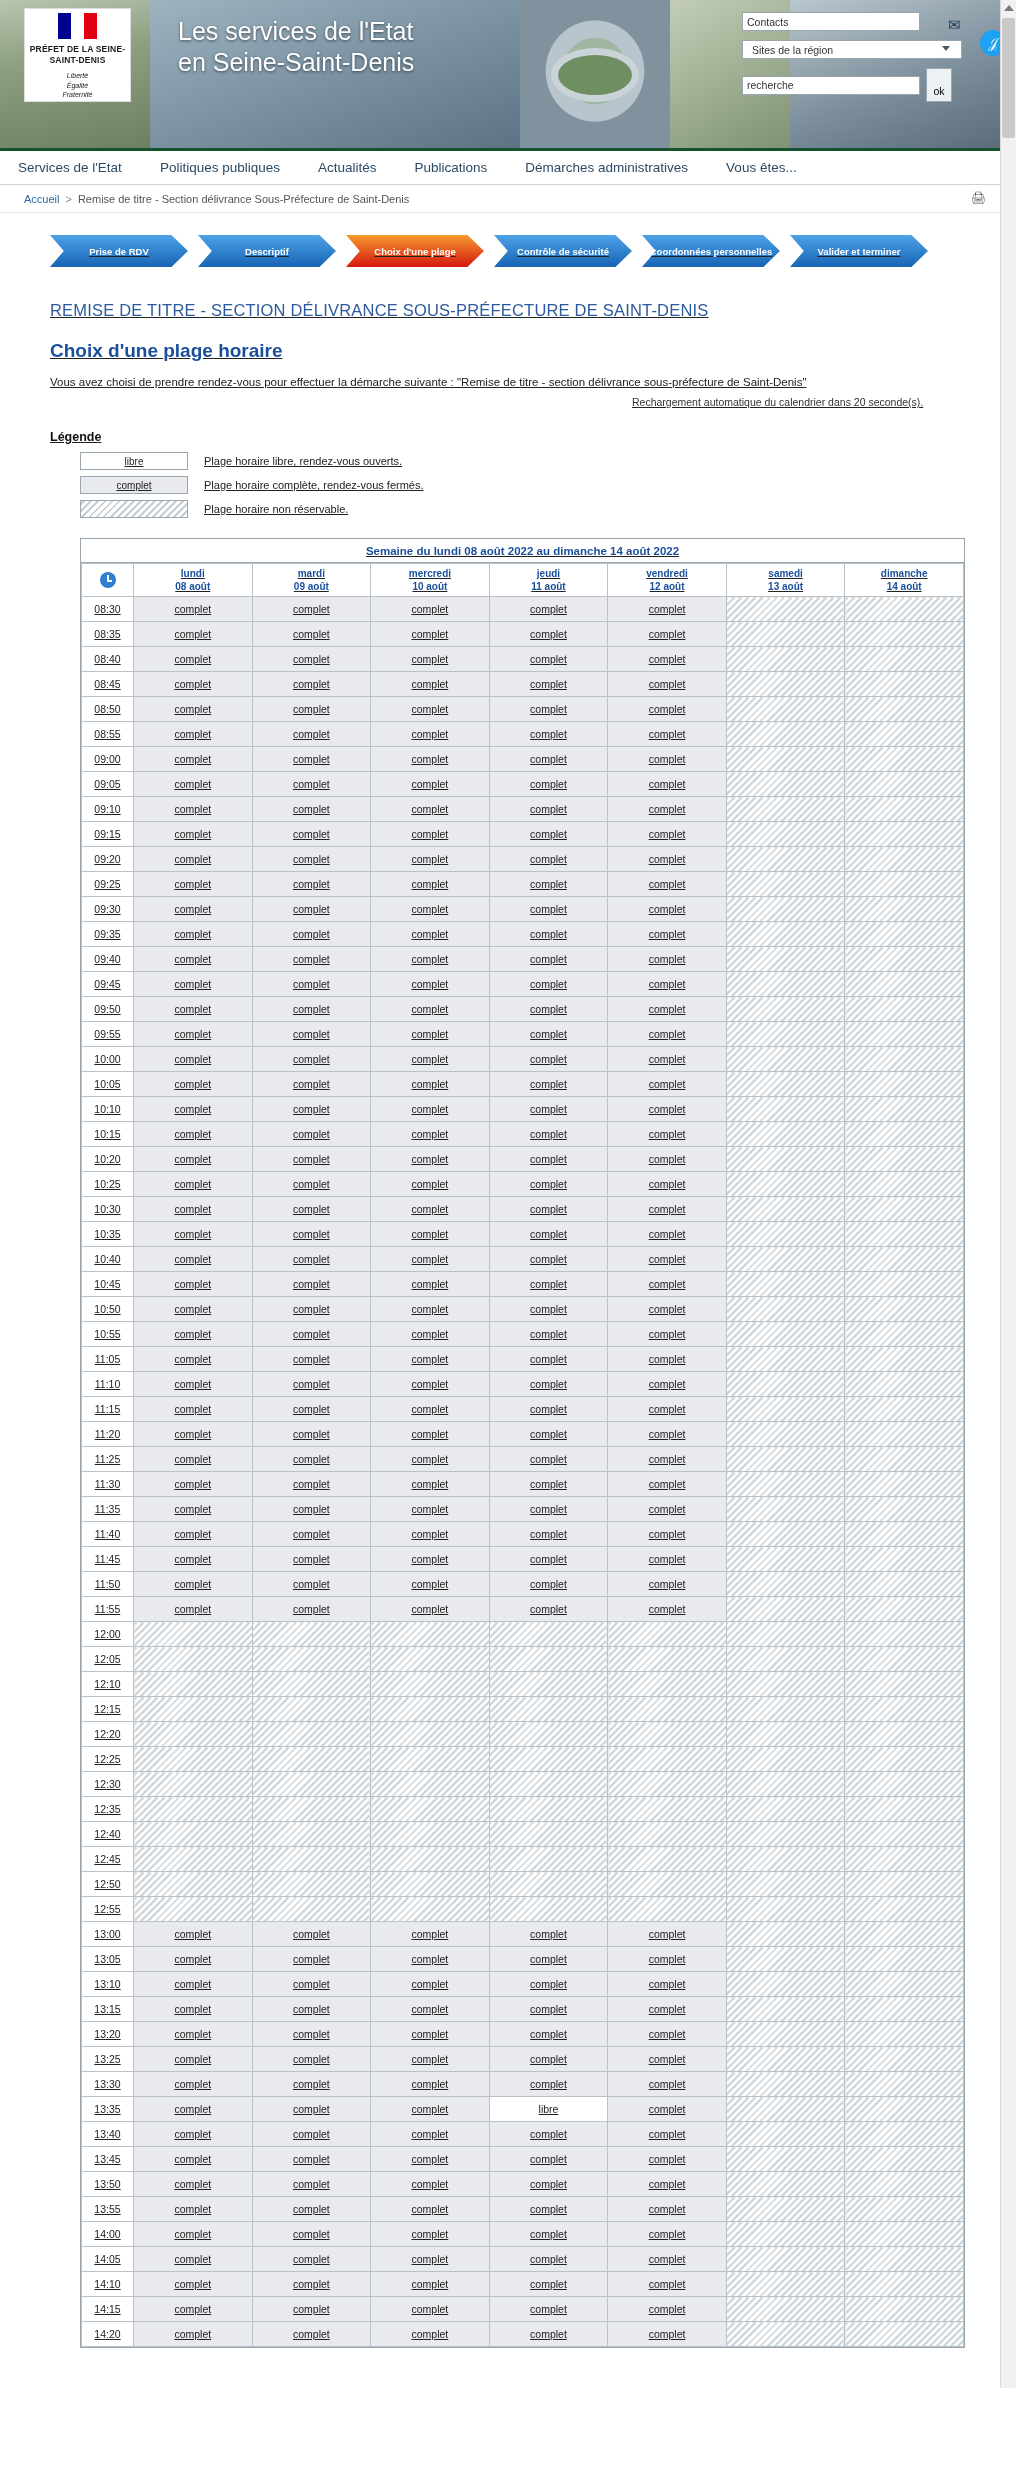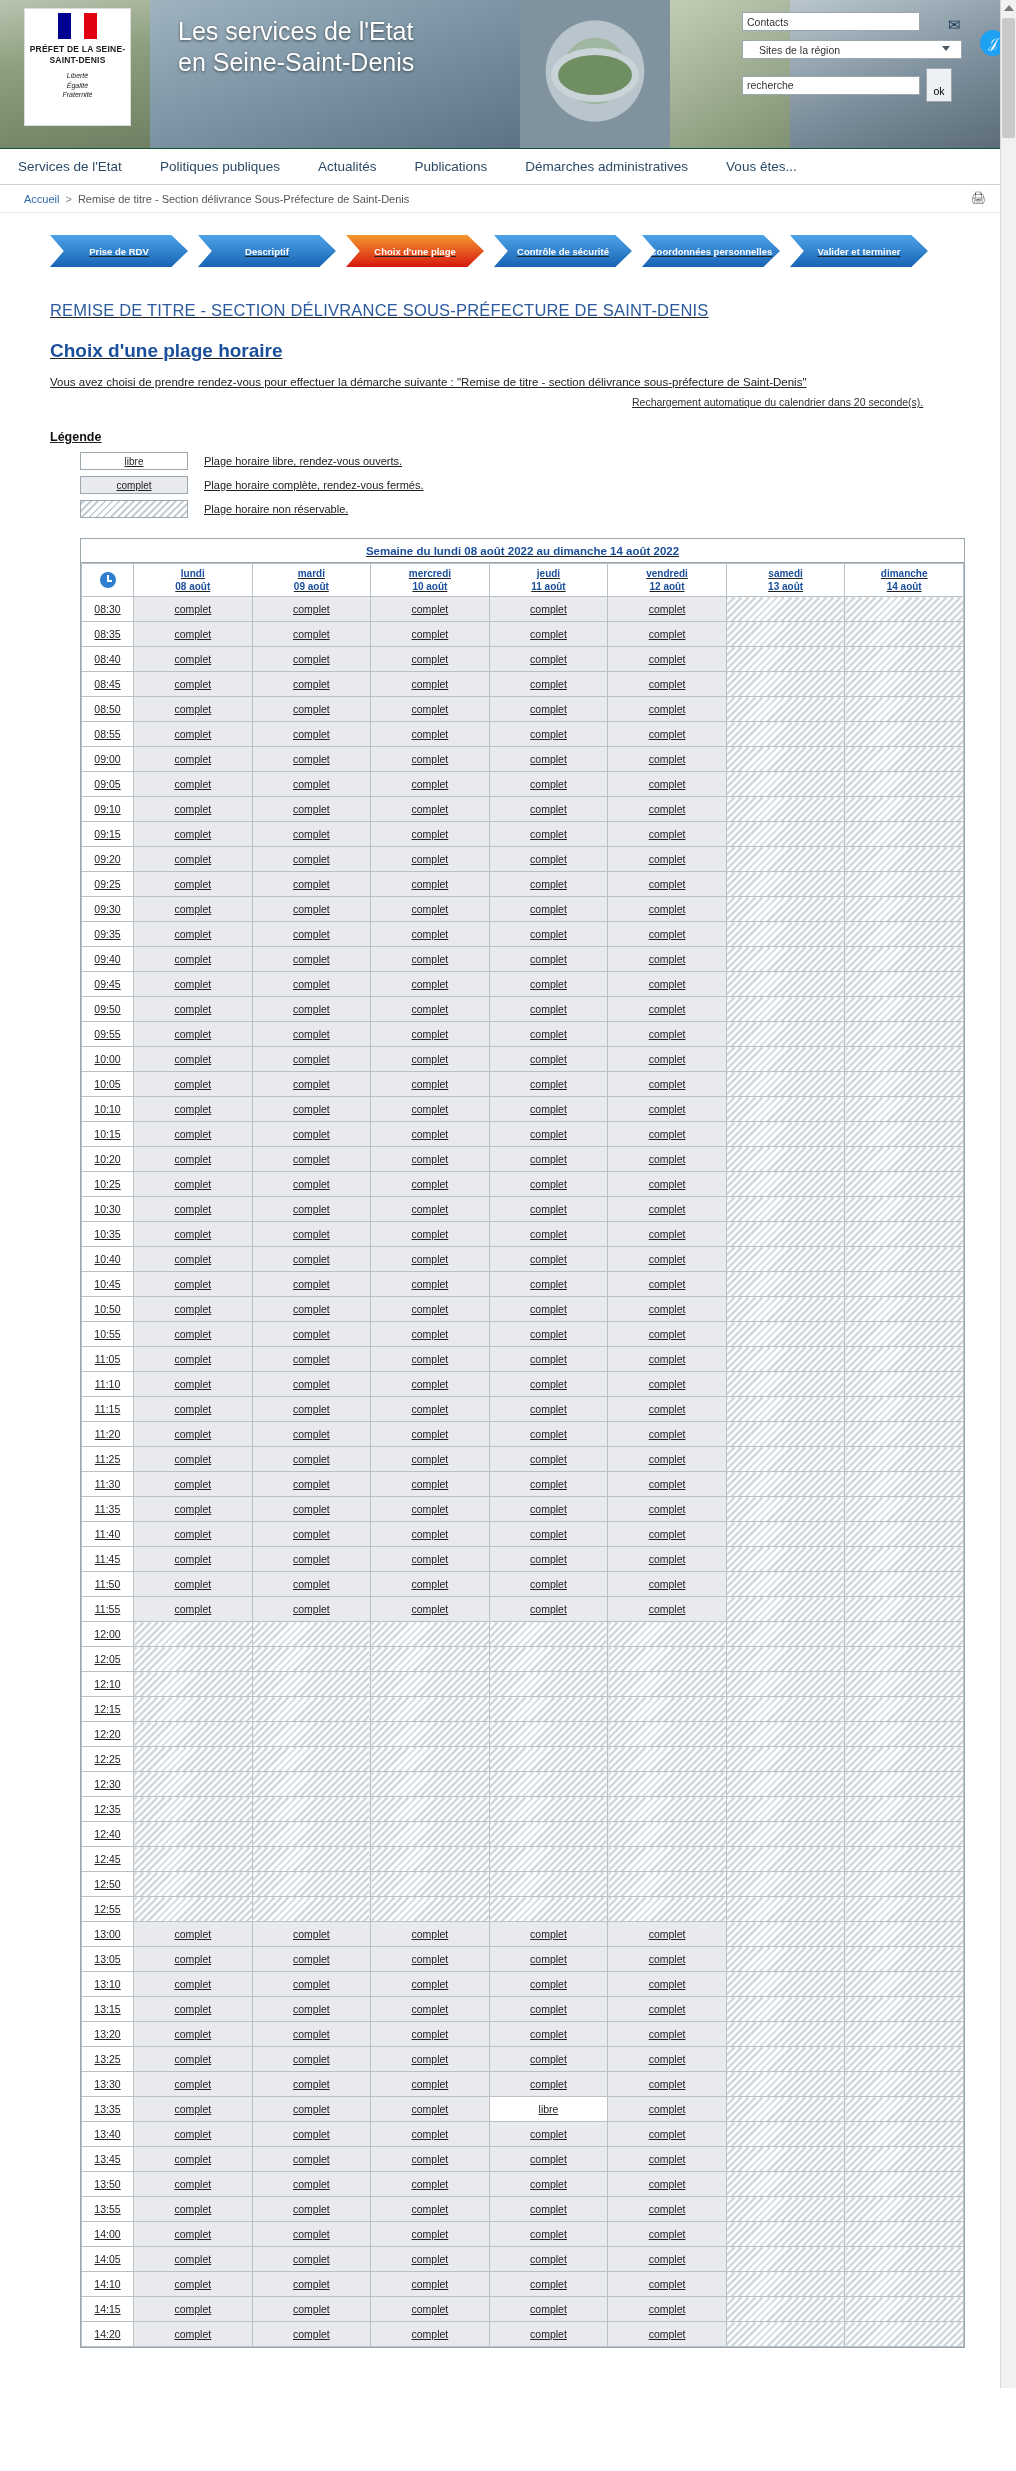--- a/index.html
+++ b/index.html
@@ -35,21 +35,21 @@
   .stadium:after{
     content:""; position:absolute; left:38px; top:55px; width:74px; height:40px;
     border-radius:50%; background:#6f8f62; box-shadow: 0 0 0 7px #c9d3d8;
   }
   .hdr-title {
     position:absolute; left:178px; top:16px;
     color:#fff; font-size:25px; line-height:1.25; font-weight:400;
     text-shadow: 0 1px 3px rgba(0,0,0,.55);
   }
   .marianne {
-    position:absolute; left:24px; top:8px; width:107px; height:118px;
+    position:absolute; left:24px; top:8px; width:107px; height:94px;
     background:#fff; border:1px solid #ddd;
     display:flex; flex-direction:column; align-items:center; justify-content:flex-start;
     padding-top:4px;
   }
   .flag { width:40px; height:26px; display:flex; }
   .flag i { flex:1; display:block; }
   .flag .b { background:#000091; }
   .flag .w { background:#fff; }
   .flag .r { background:#E1000F; }
   .marianne .m-txt {
@@ -64,21 +64,21 @@
     position:absolute; right:0; top:0; width:284px; height:148px;
     padding:12px 10px 0 10px;
   }
   .hr-row { display:flex; align-items:center; margin-bottom:9px; }
   .hr-input {
     width:178px; height:19px; border:1px solid #9aa7ae; background:#fff;
     font-size:10.5px; padding:1px 4px; color:#333;
   }
   .hr-select {
     width:220px; height:19px; border:1px solid #9aa7ae; background:#fff;
-    font-size:10.5px; padding:1px 16px; color:#333;
+    font-size:10.5px; padding:1px 9px; color:#333;
     -webkit-appearance:none; appearance:none;
   }
   .sel-wrap { position:relative; width:212px; }
   .sel-wrap .arrow {
     position:absolute; right:4px; top:6px; width:0; height:0;
     border-left:4px solid transparent; border-right:4px solid transparent;
     border-top:5px solid #4a5a66;
   }
   .ok-btn {
     margin-left:6px; height:19px; min-width:26px; padding:16px 5px;
@@ -91,21 +91,21 @@
   .tw {
     position:absolute; right:10px; top:30px;
     width:26px; height:26px; border-radius:50%;
     background:#1da1f2; color:#fff; font-size:14px;
     display:flex; align-items:center; justify-content:center;
   }
   .mail-ic { position:absolute; right:46px; top:16px; font-size:15px; color:#1b3b5a; }
 
   
   .nav {
-    height:37px; border-top:1px solid #14532d; border-bottom:1px solid #c9d2d8;
+    height:37px; border-top:3px solid #14532d; border-bottom:1px solid #c9d2d8;
     background:#fff; display:flex; align-items:center; padding-left:18px;
     width:1016px;
   }
   .nav a {
     font-size:13.5px; color:#2b4a66; text-decoration:none; margin-right:38px;
   }
 
   
   .breadcrumb {
     height:28px; display:flex; align-items:center; padding-left:24px;

